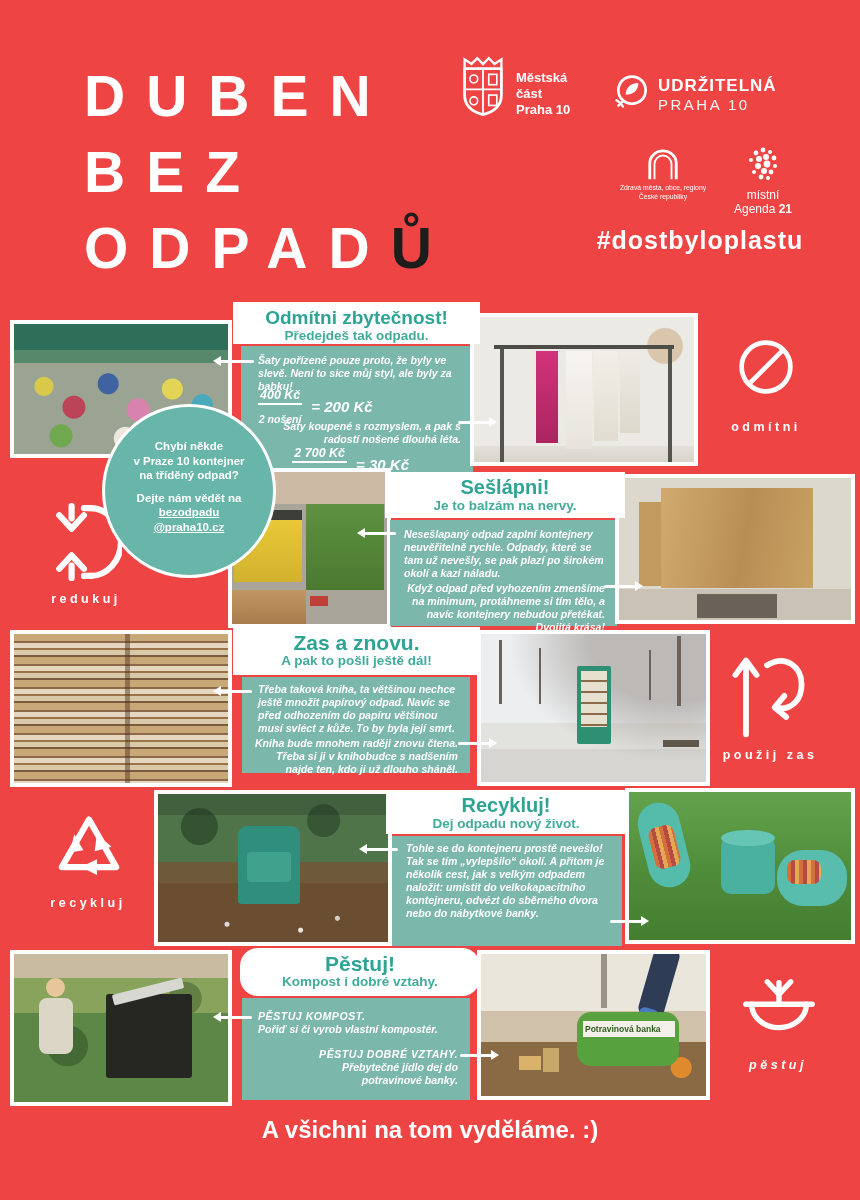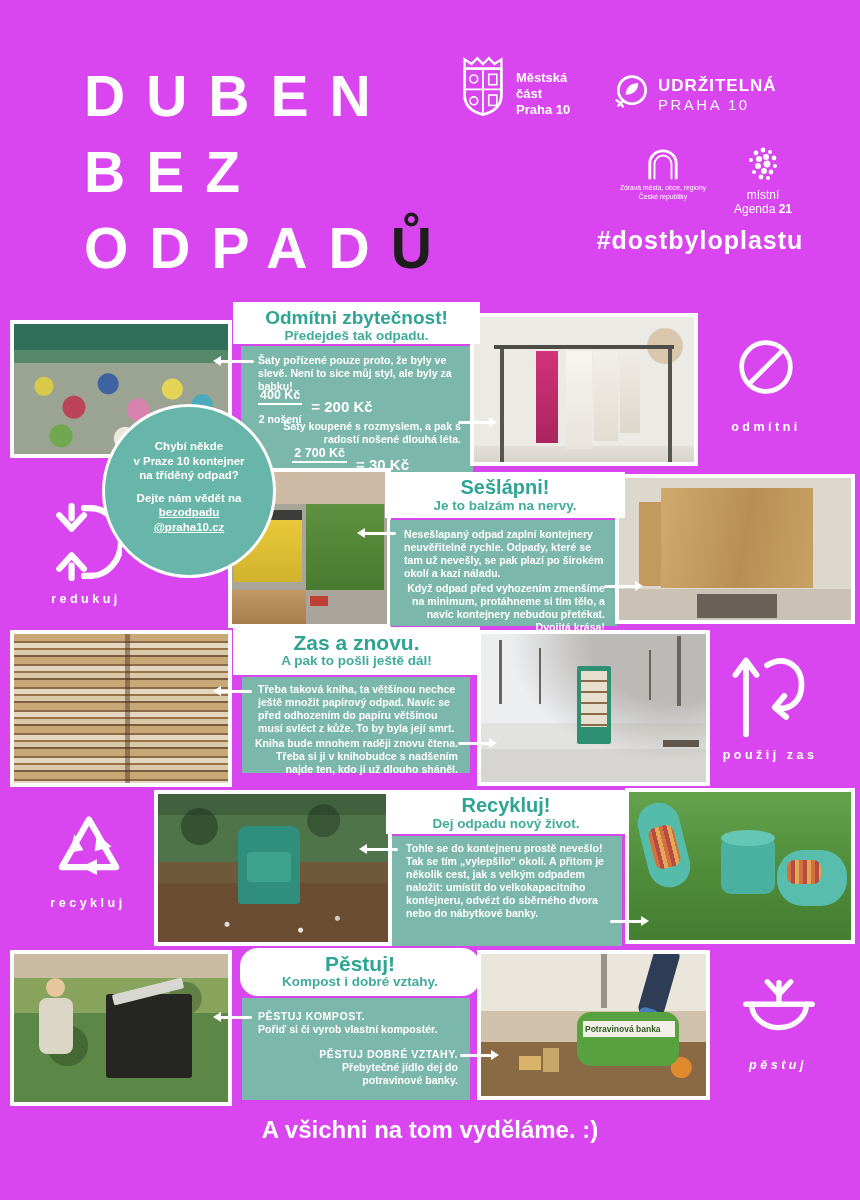--- a/index.html
+++ b/index.html
@@ -1,35 +1,35 @@
 <!DOCTYPE html>
 <html><head>
 <meta charset="utf-8">
 <style>
   html,body{margin:0;padding:0;background:#4e9a8e;}
-  .poster{position:relative;width:860px;height:1200px;background:#d946ef;overflow:hidden;
+  .poster{position:relative;width:860px;height:1200px;background:#ef4444;overflow:hidden;
           font-family:"Liberation Sans","DejaVu Sans",sans-serif;}
   .abs{position:absolute;}
   
   .big-title{position:absolute;left:84px;top:58px;color:#fff;font-weight:800;
              font-size:57px;line-height:76px;letter-spacing:21px;white-space:nowrap;}
   .big-title .dark{color:#1d1d1b;}
   .logo-text{color:#fff;font-weight:700;font-size:13px;line-height:16px;}
   .udr1{color:#fff;font-weight:800;font-size:17px;letter-spacing:1px;}
   .udr2{color:#eaf6f2;font-weight:400;font-size:15px;letter-spacing:2.5px;}
   .tiny-cap{color:#fff;font-size:6.8px;line-height:8.5px;text-align:center;font-weight:400;}
   .agenda-cap{color:#fff;font-size:12px;text-align:center;}
   .hashtag{position:absolute;left:560px;top:226px;width:280px;text-align:center;
            color:#fff;font-weight:800;font-size:25px;letter-spacing:1px;}
   
   .photo{position:absolute;border:4px solid #fff;box-sizing:border-box;overflow:hidden;background:#ddd;}
   .hcard{position:absolute;background:#fff;text-align:center;padding-top:5px;box-sizing:border-box;}
   .h-title{font-weight:800;font-size:19px;line-height:21px;color:#2ea494;}
   .h-sub{font-weight:800;font-size:13.5px;line-height:16px;color:#41ab9c;}
-  .panel{position:absolute;background:#7cb7ac;}
+  .panel{position:absolute;background:#7cb7ac;font-style:italic;}
   .ptext{position:absolute;color:#fff;font-weight:700;font-size:10.6px;line-height:13px;}
   .tleft{text-align:left;} .tright{text-align:right;}
   .caps{letter-spacing:0.5px;}
   .frac{position:absolute;display:flex;align-items:center;gap:9px;color:#fff;}
   .frac-col{display:flex;flex-direction:column;text-align:center;}
   .frac-num{font-weight:800;font-size:12.5px;border-bottom:2px solid #fff;padding:0 2px 1px 2px;}
   .frac-den{font-size:10.5px;font-weight:700;padding-top:8px;}
   .frac-res{font-weight:800;font-size:15px;}
   .arr{position:absolute;height:2.5px;background:#fff;border-radius:2px;}
   .arr.r::after{content:"";position:absolute;right:-7px;top:-4px;

